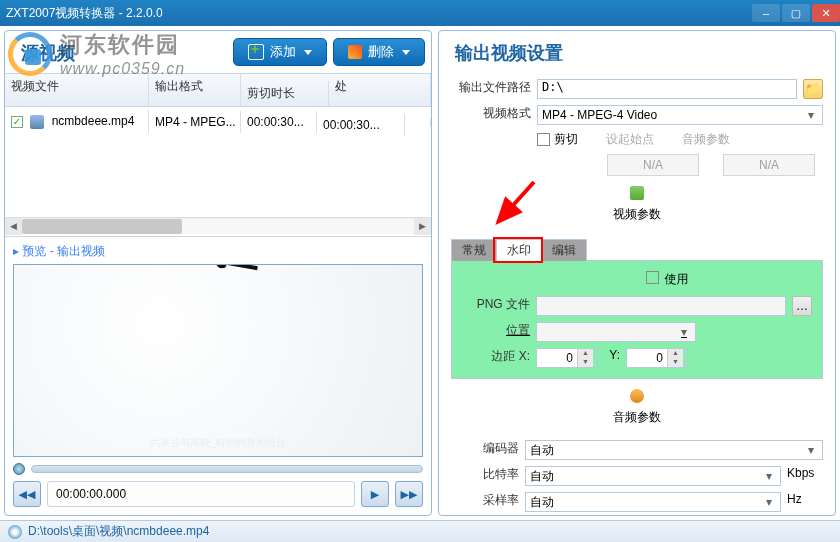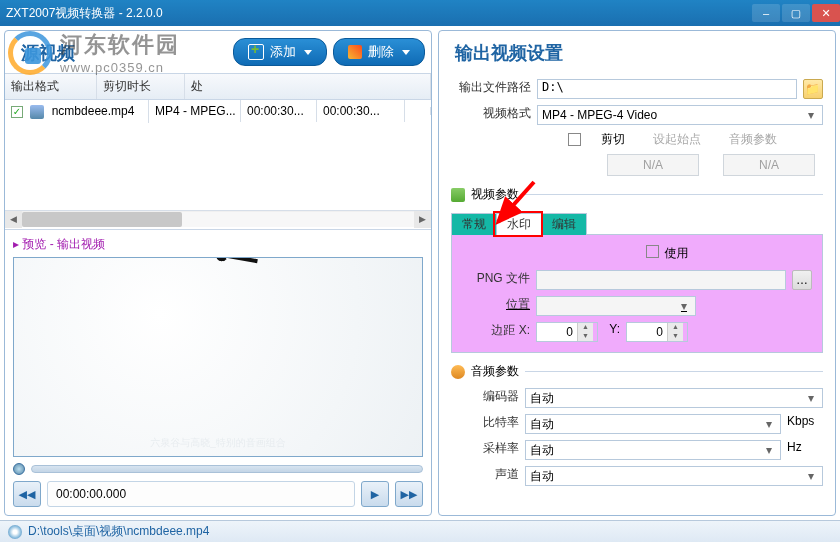--- a/index.html
+++ b/index.html
@@ -16,59 +16,59 @@
 .panel { border: 1px solid #9bb9d8; border-radius: 4px; background: #fff; display: flex; flex-direction: column; position: relative; }
 .left { width: 428px; }
 .right { flex: 1; }
 
 
 .logo-watermark { position: absolute; left: 8px; top: 30px; z-index: 50; pointer-events: none; display: flex; align-items: center; }
 .logo-watermark .ring { width: 44px; height: 44px; border: 5px solid rgba(255,170,40,0.85); border-top-color: rgba(60,150,220,0.85); border-right-color: rgba(60,150,220,0.85); border-radius: 50%; position: relative; }
 .logo-watermark .ring::after { content:""; position:absolute; width:16px; height:16px; background: rgba(60,150,220,0.9); border-radius:3px; top:12px; left:12px; }
 .logo-watermark .txt { margin-left: 8px; color: rgba(60,60,60,0.55); }
 .logo-watermark .txt .big { font-size: 22px; font-weight: 600; letter-spacing: 2px; }
-.logo-watermark .txt .url { font-size: 13px; letter-spacing: 1px; }
+.logo-watermark .txt .url { font-size: 16px; letter-spacing: 1px; font-style: italic; }
 
 
 .panel-toolbar { display: flex; align-items: center; padding: 4px 6px; gap: 6px; }
 .section-title { font-size: 18px; font-weight: 600; color: #1f64a3; padding: 6px 10px 4px 10px; flex: 1; }
-.btn { height: 28px; background: linear-gradient(#2a8fd6, #0f6bb5); border: 1px solid #0b5a9a; border-radius: 12px; color: #fff; display: flex; align-items: center; gap: 6px; padding: 0 14px; font-size: 13px; cursor: pointer; }
+.btn { height: 28px; background: linear-gradient(#2a8fd6, #0f6bb5); border: 1px solid #0b5a9a; border-radius: 5px; color: #fff; display: flex; align-items: center; gap: 6px; padding: 0 14px; font-size: 13px; cursor: pointer; }
 .btn .tri { width:0; height:0; border-left:4px solid transparent; border-right:4px solid transparent; border-top:5px solid #fff; margin-left:2px; }
 .btn.big { height: 30px; padding: 0 18px; }
 
 
 .ico { width: 16px; height: 16px; display:inline-block; }
 .ico-add { position:relative; }
 .ico-add::before { content:""; position:absolute; width:14px; height:14px; border:1px solid #fff; border-radius:2px; }
 .ico-add::after { content:"+"; position:absolute; width:14px; color:#7b3; top:-3px; left:3px; font-weight:bold; font-size:14px; }
 .ico-broom { width:14px; height:14px; background: linear-gradient(45deg,#f7b733,#fc4a1a); border-radius:2px; }
 .ico-convert { width:14px; height:16px; background:#fff; border-radius:1px; position:relative; }
 .ico-convert::after { content:""; position:absolute; width:0; height:0; border-left:6px solid #2a2; border-top:5px solid transparent; border-bottom:5px solid transparent; left:4px; top:3px; }
 
 
 .tbl-head { display:flex; background: linear-gradient(#f7f9fc,#e6edf5); border-top:1px solid #c9d6e6; border-bottom:1px solid #c9d6e6; font-size:12px; color:#333; }
 .tbl-head > div, .tbl-row > div { padding: 4px 6px; border-right:1px solid #d6dee8; white-space: nowrap; overflow:hidden; }
 .col-file { width: 144px; }
 .col-fmt { width: 92px; }
 .col-dur { width: 76px; }
-.col-cut { width: 88px; }
+.col-cut { width: 88px; margin-top: 7px; }
 .col-prog { flex: 1; }
 .tbl-body { flex: 0 0 auto; height: 110px; overflow: hidden; font-size:12px; }
 .tbl-row { display:flex; align-items:center; }
 .chk { width:12px; height:12px; border:1px solid #7a7; margin-right:4px; display:inline-flex; align-items:center; justify-content:center; font-size:10px; color:#2a2; line-height:1; }
 .file-ico { width:14px; height:14px; background: linear-gradient(#9be,#58a); border-radius:2px; margin-right:4px; display:inline-block; vertical-align:middle; }
 
 .hscroll { height:17px; background:#f0f0f0; border-top:1px solid #d6dee8; display:flex; align-items:center; }
 .hscroll .track { flex:1; height:15px; background:#f7f7f7; position:relative; }
 .hscroll .thumb { position:absolute; height:15px; width:160px; background:#c8c8c8; left:0; border-radius:2px; }
 .hscroll .arrow { width:17px; height:17px; background:#e8e8e8; display:flex; align-items:center; justify-content:center; color:#666; font-size:9px; }
 
 
 .preview { border-top:1px solid #c9d6e6; margin-top:2px; padding: 4px 8px 8px 8px; display:flex; flex-direction:column; flex:1; }
-.preview-title { font-size:12px; color:#a21caf; padding: 2px 0 4px 0; }
+.preview-title { font-size:12px; color:#3b82f6; padding: 2px 0 4px 0; }
 .preview-frame { flex:1; background:#000; border:1px solid #7fa8cb; display:flex; align-items:center; justify-content:center; overflow:hidden; position: relative; }
 .clock-scene { width: 100%; height: 100%; position: relative; background: linear-gradient(110deg, #6080a0 0%, #a0b8cc 22%, #e5eef4 45%, #f5f8fa 60%, #dde7ed 100%); }
 .clock-face { position: absolute; right: -60px; top: -120px; width: 520px; height: 520px; border-radius: 50%; background: radial-gradient(circle at 38% 34%, #ffffff 0%, #f3f6f8 42%, #e2e9ee 100%); box-shadow: inset 0 0 0 3px #f6f8fa; }
 .tick { position:absolute; left:50%; top:50%; width: 4px; height: 42px; background:#111; transform-origin: center -122px; }
 .prev-caption { position:absolute; left:0; right:0; bottom:6px; text-align:center; color:#e0e6ea; font-size:10px; opacity:.65; }
 .prog { display:flex; align-items:center; margin-top:6px; gap:6px; }
 .prog .knob { width:12px; height:12px; border-radius:50%; background:radial-gradient(#bde,#58a); border:1px solid #3a70a0; }
 .prog .track2 { flex:1; height:8px; background: linear-gradient(#d7e4f0,#c3d5e6); border:1px solid #a9c1d8; border-radius:4px; }
 
 .transport { display:flex; align-items:center; gap:6px; margin-top:6px; }
@@ -81,32 +81,32 @@
 .formrow .lbl { width: 80px; text-align: right; color:#333; }
 .txt-input { flex:1; height:20px; border:1px solid #b7c9dc; background:#fff; padding:0 4px; font-size:12px; font-family: Consolas, monospace; }
 .smallico { width:20px; height:20px; border:1px solid #caa94f; background:linear-gradient(#ffe9a8,#f7d16f); border-radius:2px; display:flex; align-items:center; justify-content:center; }
 .select { flex:1; height:20px; border:1px solid #b7c9dc; background:#fff; display:flex; align-items:center; justify-content:space-between; padding:0 4px; font-size:12px; font-family: Consolas, monospace; }
 .select.small { background:#f5f5f5; color:#555; }
 .select .dd { width:14px; text-align:center; color:#666; }
 .chkbox { width:13px; height:13px; border:1px solid #888; display:inline-block; }
 .na-box { width: 92px; height:22px; border:1px solid #d0d6dc; background:#f5f5f5; color:#a0a0a0; display:flex; align-items:center; justify-content:center; font-size:12px; }
 
 
-.grp { display:flex; align-items:center; gap:6px; margin: 4px 0 2px 0; }
+.grp { display:flex; align-items:center; gap:6px; margin: 4px 0 2px 0; flex-direction: column; }
 .grp .gico { width:14px; height:14px; border-radius:2px; }
 .grp.video .gico { background: linear-gradient(#8c6,#5a3); }
 .grp.audio .gico { background: linear-gradient(#fb5,#d82); border-radius:50%; }
 .grp .gline { flex:1; height:1px; background:#c9d6e6; }
 
 
 .tab-wrap { position: relative; margin-top:2px; }
 .tabs { display:flex; position:relative; z-index:2; }
-.tab { height:22px; min-width:44px; padding:0 10px; display:flex; align-items:center; justify-content:center; background:#14b8a6; border:1px solid #b7c9dc; border-bottom:none; margin-right:-1px; font-size:12px; color:#333; cursor:pointer; }
+.tab { height:22px; min-width:44px; padding:0 10px; display:flex; align-items:center; justify-content:center; background:#a3a3a3; border:1px solid #b7c9dc; border-bottom:none; margin-right:-1px; font-size:12px; color:#333; cursor:pointer; }
 .tab.active { background:#fff; position:relative; z-index:3; }
-.tab-panel { border:1px solid #b7c9dc; background:#f0abfc; padding:10px 10px; margin-top:-1px; }
+.tab-panel { border:1px solid #b7c9dc; background:#86efac; padding:10px 10px; margin-top:-1px; }
 .arrow-red { position:absolute; left:484px; top:178px; z-index:100; pointer-events:none; }
 
 .spin { display:flex; border:1px solid #b7c9dc; height:20px; width: 62px; }
 .spin input { width:40px; border:none; text-align:right; padding-right:4px; font-size:12px; }
 .spin .spbtns { width:16px; display:flex; flex-direction:column; }
 .spin .spbtns div { flex:1; background:#eaeaea; border-left:1px solid #ccc; font-size:7px; text-align:center; line-height:8px; color:#666; }
 
 
 .status { height:22px; background:linear-gradient(#eef4fa,#dee9f4); border-top:1px solid #b7c9dc; display:flex; align-items:center; padding:0 8px; font-size:12px; color:#1f64a3; gap:6px; }
 .cd-ico { width:14px; height:14px; border-radius:50%; background:radial-gradient(circle,#fff 20%,#8bd 60%,#47a 100%); }
@@ -142,20 +142,21 @@
         <span class="tri"></span>
       </div>
       <div class="btn">
         <span class="ico ico-broom"></span>
         <span>删除</span>
         <span class="tri"></span>
       </div>
     </div>
 
     <div class="tbl-head">
+      <div class="col-file">视频文件</div>
       <div class="col-fmt">输出格式</div>
       <div class="col-cut">剪切时长</div>
       <div class="col-prog">处</div>
     </div>
     <div class="tbl-body">
       <div class="tbl-row">
         <div class="col-file">
           <span class="chk">✓</span>
           <span class="file-ico"></span>
           <span>ncmbdeee.mp4</span>
@@ -219,21 +220,21 @@
 
       <div class="formrow">
         <div class="lbl">视频格式</div>
         <div class="select">
           <span>MP4 - MPEG-4 Video</span>
           <span class="dd">▾</span>
         </div>
       </div>
 
       <div class="formrow" style="justify-content:flex-start; padding-left:86px; gap:28px;">
-        <div style="display:flex; align-items:center; gap:20px;margin-left:31px;">
+        <div style="display:flex; align-items:center; gap:4px;">
           <span class="chkbox"></span>
           <span>剪切</span>
         </div>
         <span style="color:#a9a9a9">设起始点</span>
         <span style="color:#a9a9a9">音频参数</span>
       </div>
       <div class="formrow" style="justify-content:flex-end; gap:24px; padding-right:8px;">
         <div class="na-box">N/A</div>
         <div class="na-box">N/A</div>
       </div>

